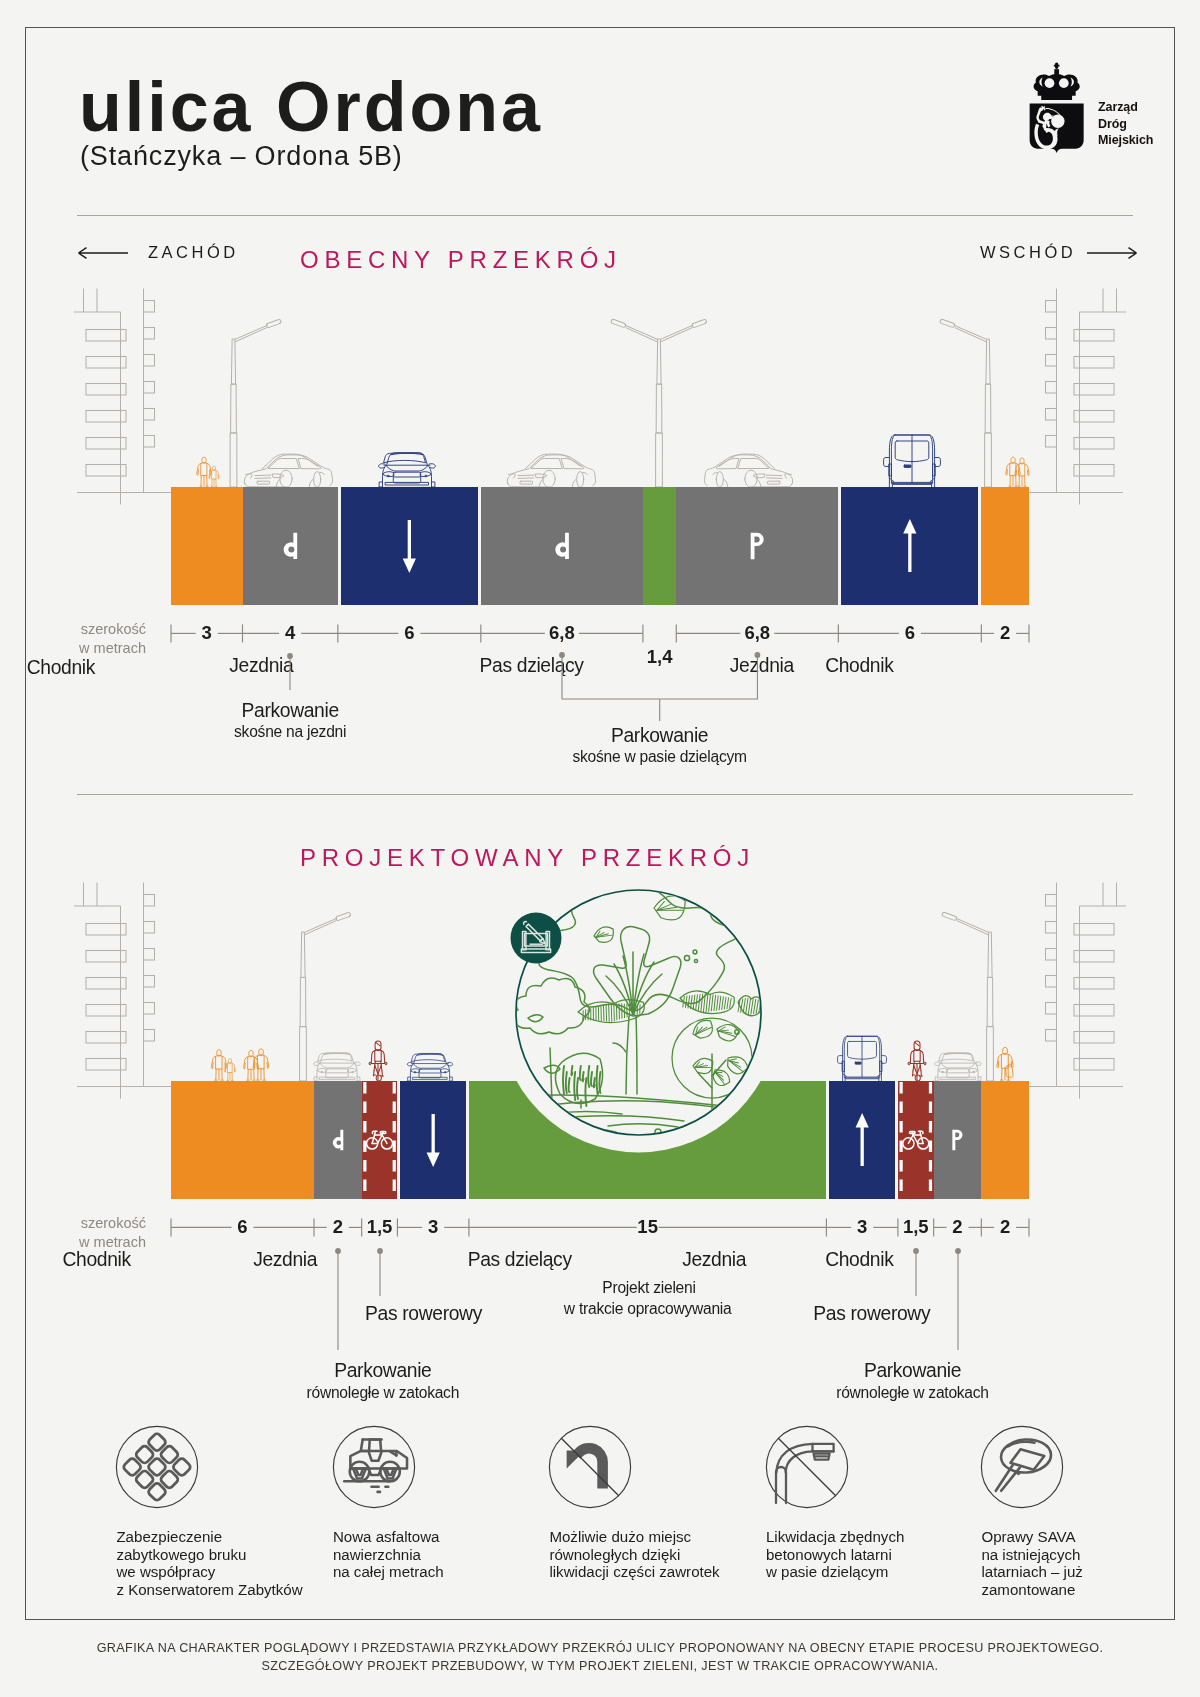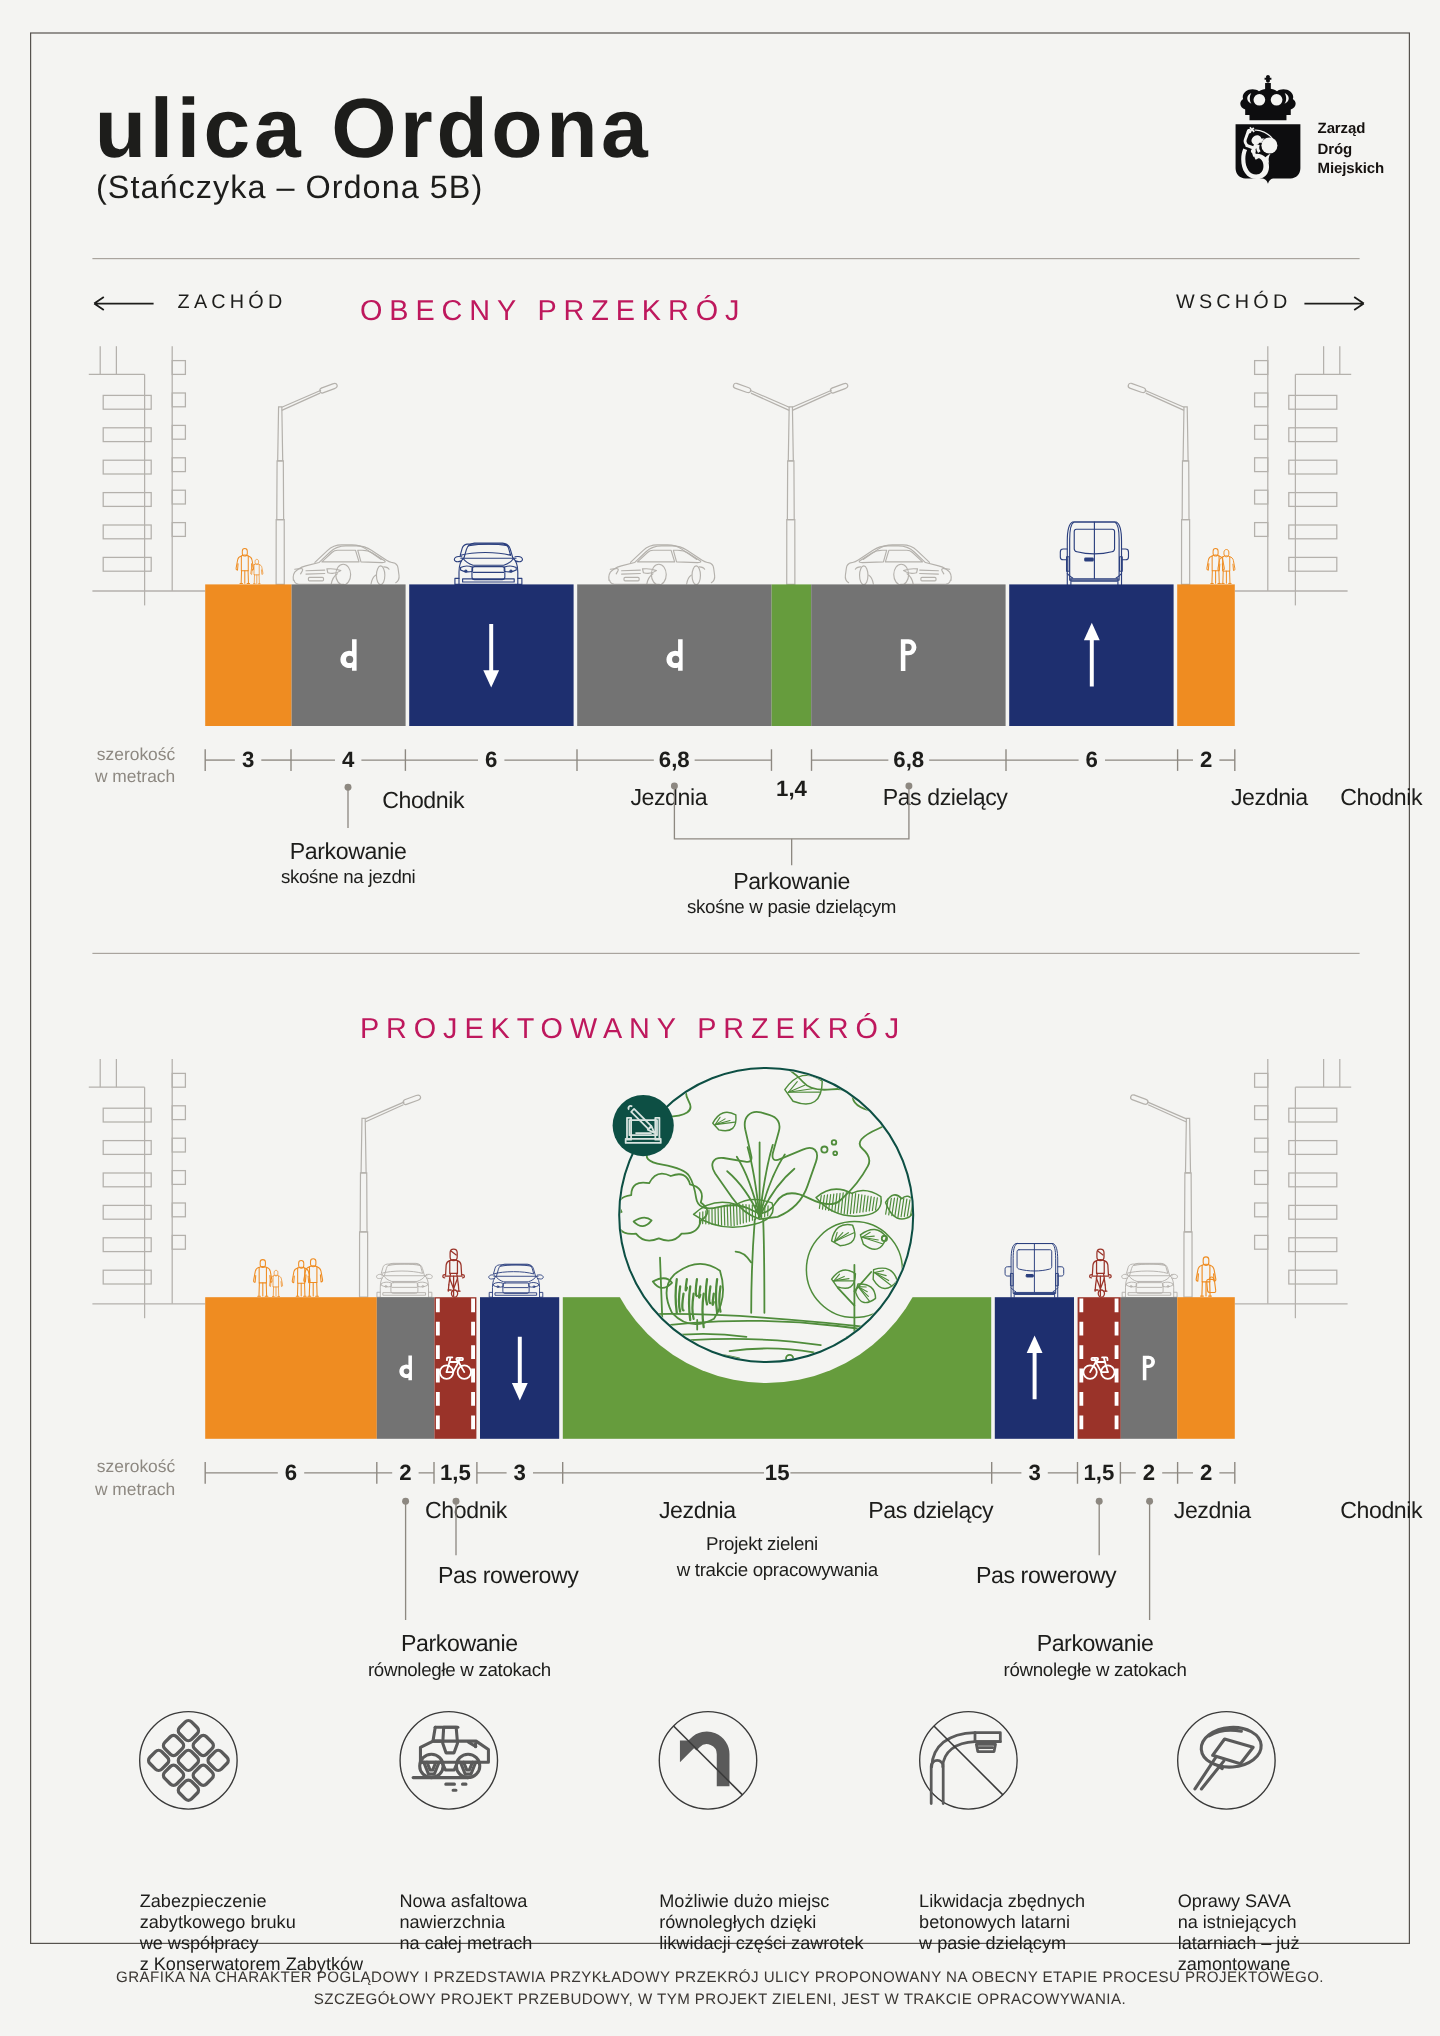--- a/index.html
+++ b/index.html
@@ -15,25 +15,25 @@
   .hr{position:absolute;height:1.1px;background:#a9a49e;left:77px;width:1056px;}
   
   #logo{left:1023px;top:61px;width:150px;height:100px;}
   #logo .lt{position:absolute;left:75px;top:38px;font-size:12.5px;font-weight:700;color:#15110f;line-height:16.5px;letter-spacing:-0.1px;}
   
   .sec-head{font-size:24px;letter-spacing:5.75px;color:#be185d;font-weight:400;text-align:left;}
   .dirlabel{font-size:16.5px;letter-spacing:3.5px;color:#1d1d1b;font-weight:400;}
   
   .scale-lab{font-size:14.5px;color:#8d8881;line-height:19px;text-align:right;}
   .dimnum{font-size:18.5px;font-weight:700;color:#1d1d1b;text-align:center;position:absolute;}
-  .seglab{font-size:19.3px;color:#1d1d1b;text-align:right;position:absolute;white-space:nowrap;letter-spacing:-0.35px;}
+  .seglab{font-size:19.3px;color:#1d1d1b;text-align:left;position:absolute;white-space:nowrap;letter-spacing:-0.35px;}
   .callout-t{font-size:19.3px;color:#1d1d1b;text-align:center;position:absolute;white-space:nowrap;letter-spacing:-0.35px;}
   .callout-s{font-size:15.6px;color:#1d1d1b;text-align:center;position:absolute;white-space:nowrap;letter-spacing:-0.25px;}
   
-  .feat-txt{font-size:15.1px;color:#1d1d1b;line-height:17.6px;position:absolute;white-space:nowrap;margin-top:48px;}
+  .feat-txt{font-size:15.1px;color:#1d1d1b;line-height:17.6px;position:absolute;white-space:nowrap;}
   
   .barseg{position:absolute;top:0;height:100%;}
   .barovl{position:absolute;left:0;top:0;}
   
   .foot{position:absolute;width:1200px;text-align:center;font-size:12.6px;letter-spacing:0.37px;color:#3b3733;}
 </style>
 </head>
 <body>
 
 <div class="page">
@@ -671,21 +671,21 @@
       <div class="dimnum" style="left:339.5416666666667px;top:1216.4px;width:80px;">1,5</div>
       <div class="dimnum" style="left:393.1666666666667px;top:1216.4px;width:80px;">3</div>
       <div class="dimnum" style="left:607.6666666666667px;top:1216.4px;width:80px;">15</div>
       <div class="dimnum" style="left:822.1666666666667px;top:1216.4px;width:80px;">3</div>
       <div class="dimnum" style="left:875.7916666666667px;top:1216.4px;width:80px;">1,5</div>
       <div class="dimnum" style="left:917.5px;top:1216.4px;width:80px;">2</div>
       <div class="dimnum" style="left:965.1666666666667px;top:1216.4px;width:80px;">2</div>
       <div class="seglab" style="left:62.5px;top:1249px;width:360px;">Chodnik</div>
       <div class="seglab" style="left:253.16666666666669px;top:1249px;width:360px;">Jezdnia</div>
       <div class="seglab" style="left:467.66666666666674px;top:1249px;width:360px;">Pas dzielący</div>
-      <div class="callout-s" style="left:455px;top:1279px;width:360px;">Projekt zieleni</div>
+      <div class="callout-s" style="left:469px;top:1279px;width:360px;">Projekt zieleni</div>
       <div class="callout-s" style="left:467.66666666666674px;top:1300px;width:360px;">w trakcie opracowywania</div>
       <div class="seglab" style="left:682.1666666666667px;top:1249px;width:360px;">Jezdnia</div>
       <div class="seglab" style="left:825.1666666666667px;top:1249px;width:360px;">Chodnik</div>
       <svg class="abs" style="left:371.5416666666667px;top:1243px;" width="16" height="61">
         <circle cx="8" cy="8" r="2.9" fill="#8d8881"></circle>
         <path d="M8 8 L8 53" stroke="#8d8881" stroke-width="1.1"></path>
       </svg>
       <div class="callout-t" style="left:243.54166666666669px;top:1303px;width:360px;">Pas rowerowy</div>
       <svg class="abs" style="left:907.7916666666667px;top:1243px;" width="16" height="61">
         <circle cx="8" cy="8" r="2.9" fill="#8d8881"></circle>

